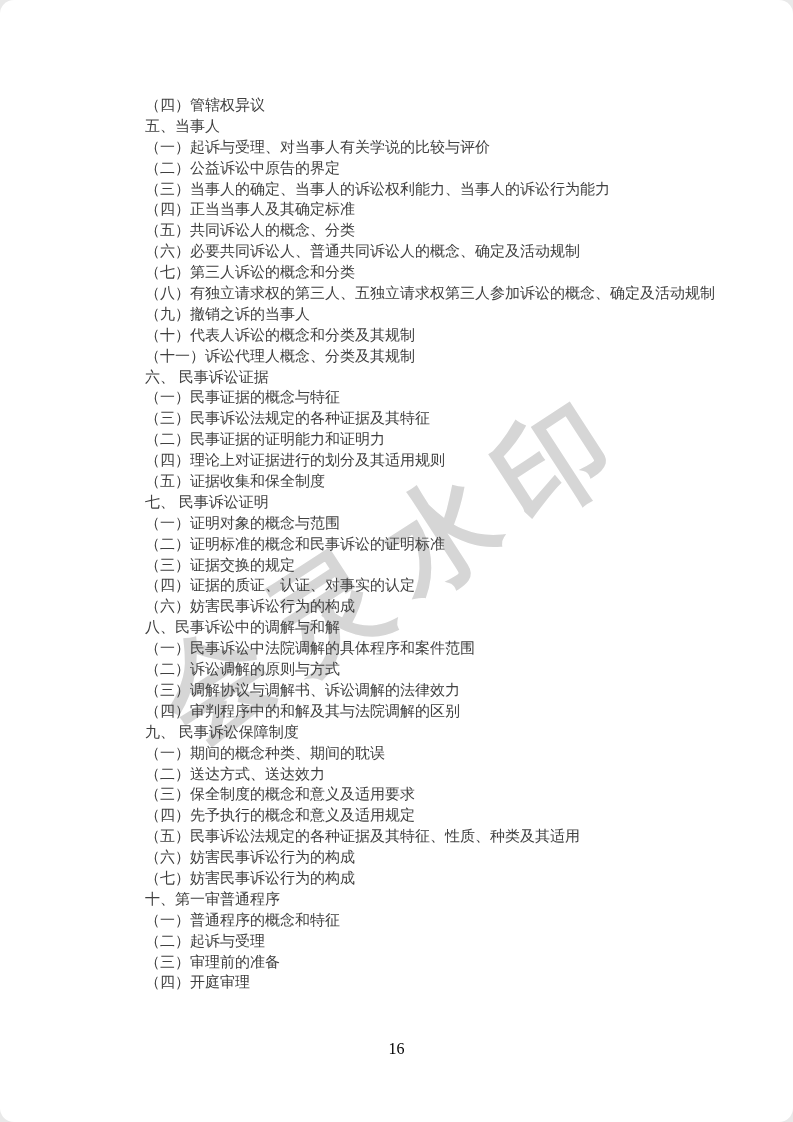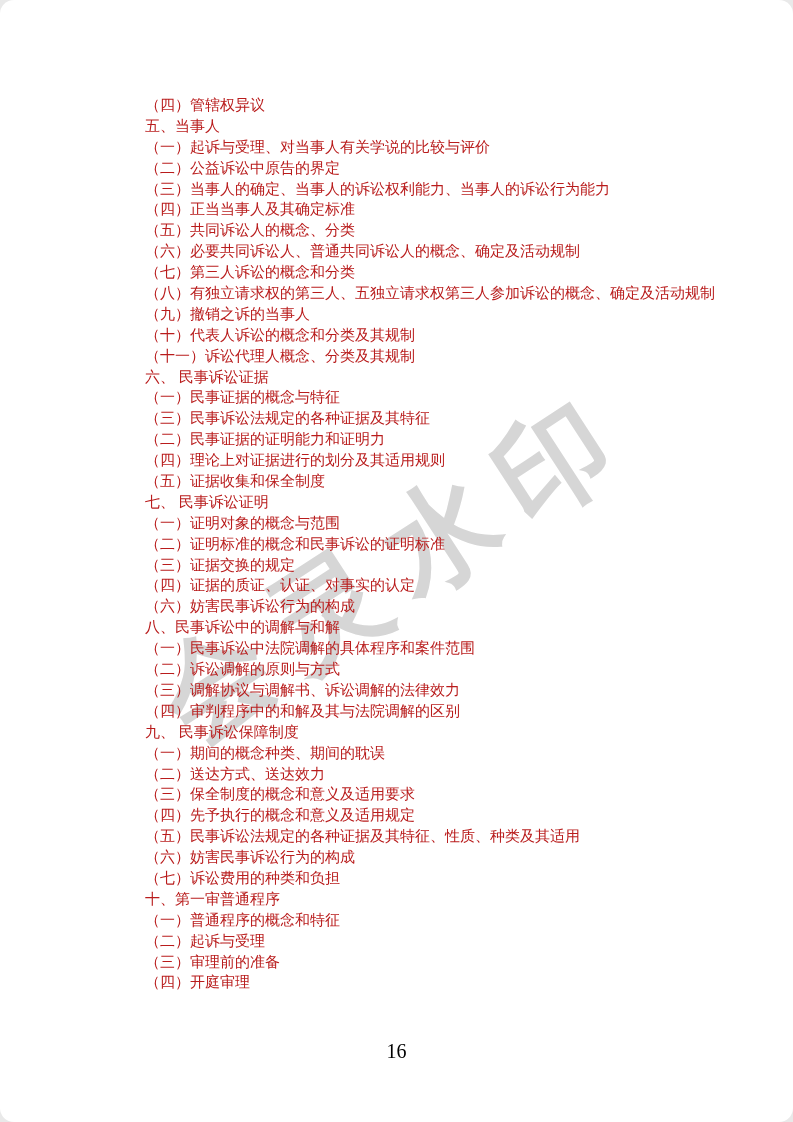--- a/index.html
+++ b/index.html
@@ -51,31 +51,31 @@
     line-height: 20.9px;
     font-size: 15px;
     white-space: nowrap;
   }
   .page-number {
     position: absolute;
     left: 0;
     width: 793px;
     top: 1040px;
     text-align: center;
-    font-size: 20px;
+    font-size: 16px;
     z-index: 1;
   }
 </style>
 </head>
 <body>
 
 <div class="viewport">
   <div class="page">
     <div class="watermark" style="color: rgb(214, 214, 214);">会灵水印</div>
-    <div class="content" style="color: #b91c1c;">
+    <div class="content" style="color: #404040;">
         <div class="line">（四）管辖权异议</div>
         <div class="line">五、当事人</div>
         <div class="line">（一）起诉与受理、对当事人有关学说的比较与评价</div>
         <div class="line">（二）公益诉讼中原告的界定</div>
         <div class="line">（三）当事人的确定、当事人的诉讼权利能力、当事人的诉讼行为能力</div>
         <div class="line">（四）正当当事人及其确定标准</div>
         <div class="line">（五）共同诉讼人的概念、分类</div>
         <div class="line">（六）必要共同诉讼人、普通共同诉讼人的概念、确定及活动规制</div>
         <div class="line">（七）第三人诉讼的概念和分类</div>
         <div class="line">（八）有独立请求权的第三人、五独立请求权第三人参加诉讼的概念、确定及活动规制</div>
@@ -99,21 +99,21 @@
         <div class="line">（二）诉讼调解的原则与方式</div>
         <div class="line">（三）调解协议与调解书、诉讼调解的法律效力</div>
         <div class="line">（四）审判程序中的和解及其与法院调解的区别</div>
         <div class="line">九、 民事诉讼保障制度</div>
         <div class="line">（一）期间的概念种类、期间的耽误</div>
         <div class="line">（二）送达方式、送达效力</div>
         <div class="line">（三）保全制度的概念和意义及适用要求</div>
         <div class="line">（四）先予执行的概念和意义及适用规定</div>
         <div class="line">（五）民事诉讼法规定的各种证据及其特征、性质、种类及其适用</div>
         <div class="line">（六）妨害民事诉讼行为的构成</div>
-        <div class="line">（七）诉讼费用的种类和负担</div>
+        <div class="line">（七）妨害民事诉讼行为的构成</div>
         <div class="line">十、第一审普通程序</div>
         <div class="line">（一）普通程序的概念和特征</div>
         <div class="line">（二）起诉与受理</div>
         <div class="line">（三）审理前的准备</div>
         <div class="line">（四）开庭审理</div>
       </div>
     <div class="page-number">16</div>
   </div>
 </div>
 

